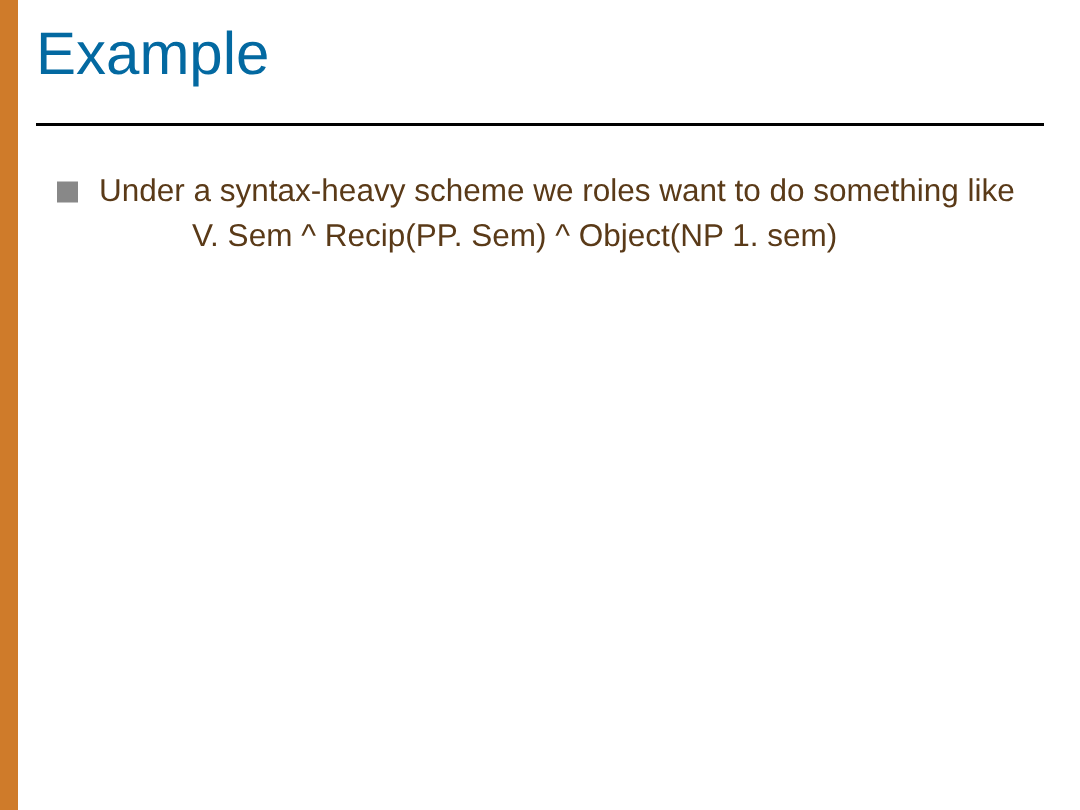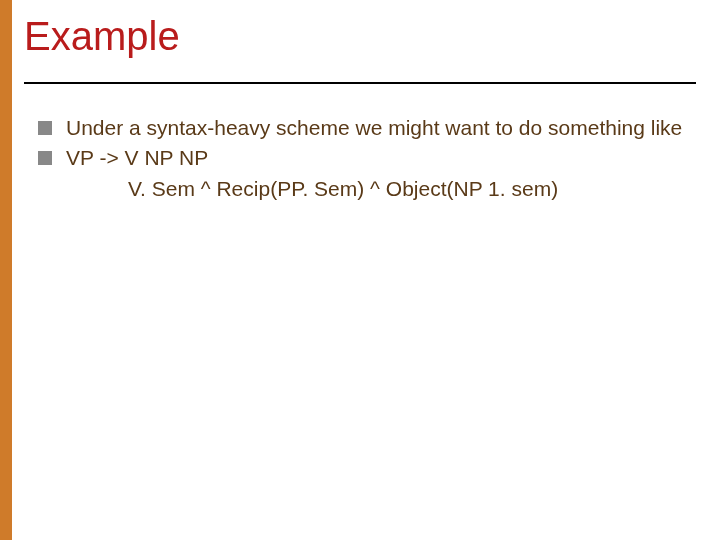--- a/index.html
+++ b/index.html
@@ -23,21 +23,21 @@
     top: 0;
     width: 12px;
     height: 540px;
     background: #cf7b2a;
   }
   .title {
     position: absolute;
     left: 24px;
     top: 14px;
     font-size: 40px;
-    color: #b91c1c;
+    color: #0369a1;
     font-weight: normal;
   }
   .hr {
     position: absolute;
     left: 24px;
     top: 82px;
     width: 672px;
     height: 2px;
     background: #000;
   }
@@ -75,25 +75,21 @@
 
 <div class="slide">
   <div class="accent-bar"></div>
   <div class="title">Example</div>
   <div class="hr"></div>
 
   <div class="body">
 
     <div class="item">
       <div class="bullet"></div>
-      <div class="text">Under a syntax-heavy scheme we might want to do something like</div>
+      <div class="text">Under a syntax-heavy scheme we roles want to do something like</div>
     </div>
 
-    <div class="item">
-      <div class="bullet"></div>
-      <div class="text">VP -&gt; V NP NP</div>
-    </div>
 
     <div class="indent">V. Sem ^ Recip(PP. Sem) ^ Object(NP 1. sem)</div>
 
 
   </div>
 </div>
 
 </body></html>

